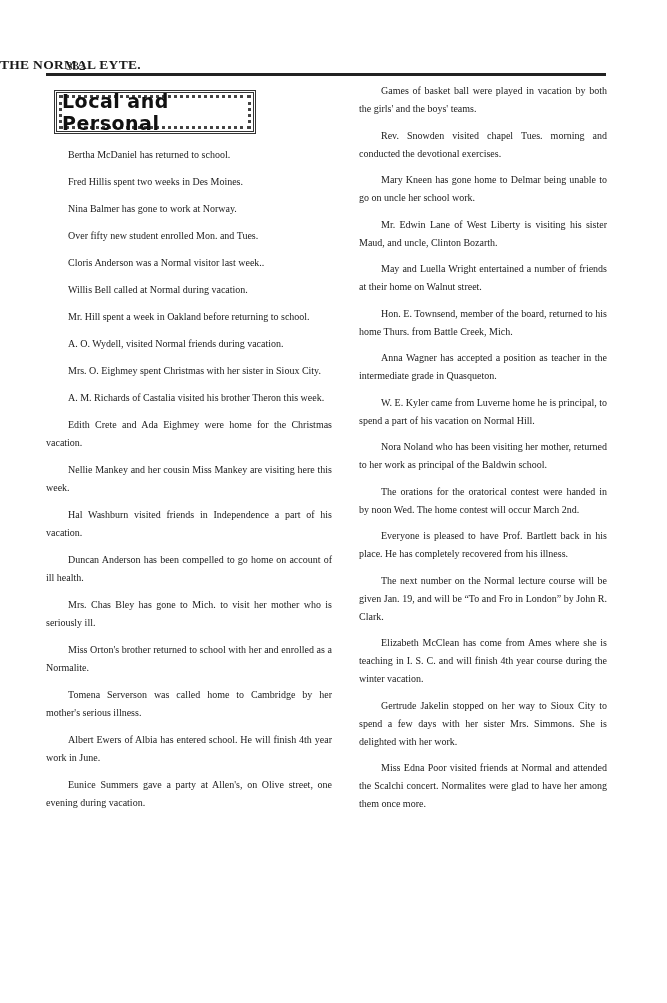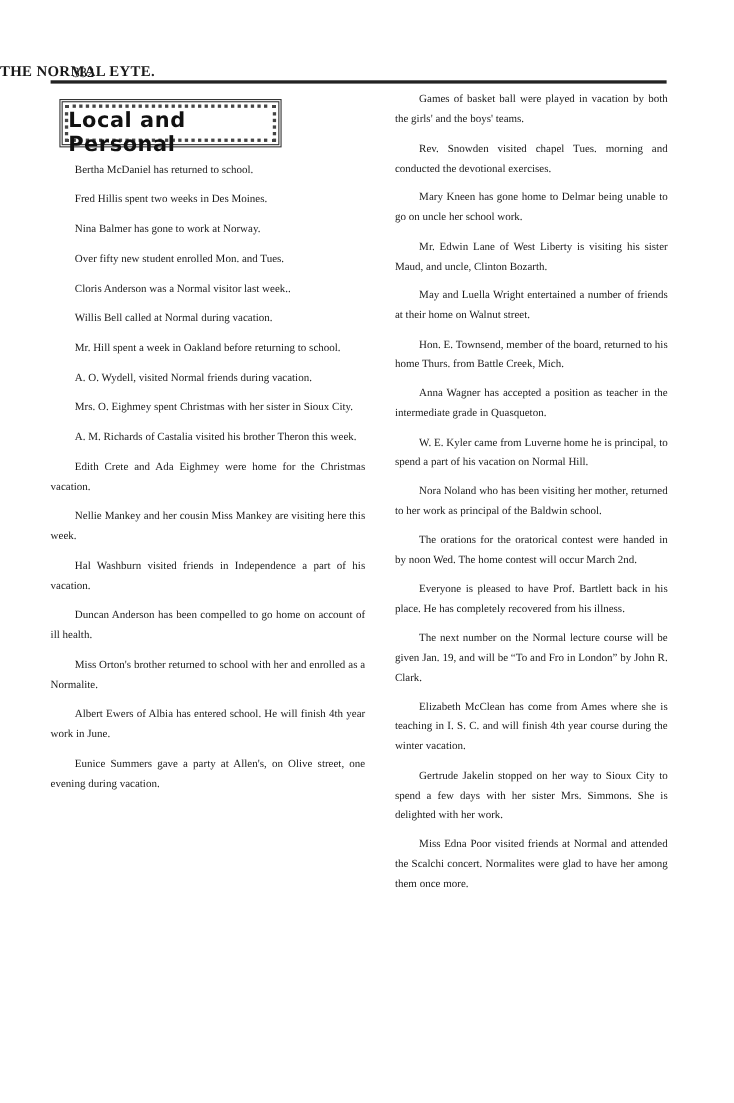--- a/index.html
+++ b/index.html
@@ -8,21 +8,21 @@
   .page-num { position:absolute; left:66px; top:58px; font-size:13px; font-weight:normal; }
   .running-title { position:absolute; left:0; width:667px; top:57px; 
                    font-size:13.5px; font-weight:bold; letter-spacing:0.3px; }
   .header-rule { position:absolute; left:46px; top:73px; width:560px; height:3px; background:#222; }
   .col { position:absolute; top:82px; }
   .col-left { left:46px; width:286px; }
   .col-right { left:359px; width:248px; }
   .banner { margin:8px 0 12px 8px; width:202px; height:44px; box-sizing:border-box;
             border:3px double #333; padding:2px; position:relative; }
   .banner-inner { border:3px dotted #444; height:100%; box-sizing:border-box;
-                  display:flex; align-items:flex-start; justify-content:center; background:#fff; }
+                  display:flex; align-items:center; justify-content:center; background:#fff; }
   .banner-title { font-family:"DejaVu Sans","Liberation Sans",sans-serif; font-weight:bold;
                   font-size:19px; letter-spacing:0.5px; color:#111; }
   .item { font-size:10px; line-height:18px; text-align:justify; text-indent:22px;
           margin:0 0 9px 0; hyphens:manual; }
   .col-right .item { margin-bottom:8.5px; }
 </style>
 </head>
 <body>
 
 <div class="page-num">332</div>
@@ -42,21 +42,23 @@
   <p class="item">Cloris Anderson was a Normal visitor last week..</p>
   <p class="item">Willis Bell called at Normal during vacation.</p>
   <p class="item">Mr. Hill spent a week in Oakland before returning to school.</p>
   <p class="item">A. O. Wydell, visited Normal friends during vacation.</p>
   <p class="item">Mrs. O. Eighmey spent Christmas with her sister in Sioux City.</p>
   <p class="item">A. M. Richards of Castalia visited his brother Theron this week.</p>
   <p class="item">Edith Crete and Ada Eighmey were home for the Christmas vacation.</p>
   <p class="item">Nellie Mankey and her cousin Miss Mankey are visiting here this week.</p>
   <p class="item">Hal Washburn visited friends in Independence a part of his vacation.</p>
   <p class="item">Duncan Anderson has been compelled to go home on account of ill health.</p>
+  <p class="item">Mrs. Chas Bley has gone to Mich. to visit her mother who is seriously ill.</p>
   <p class="item">Miss Orton's brother returned to school with her and enrolled as a Normalite.</p>
+  <p class="item">Tomena Serverson was called home to Cambridge by her mother's serious illness.</p>
   <p class="item">Albert Ewers of Albia has entered school. He will finish 4th year work in June.</p>
   <p class="item">Eunice Summers gave a party at Allen's, on Olive street, one evening during vacation.</p>
 </div>
 
 <div class="col col-right">
   <p class="item">Games of basket ball were played in vacation by both the girls' and the boys' teams.</p>
   <p class="item">Rev. Snowden visited chapel Tues. morning and conducted the devotional exercises.</p>
   <p class="item">Mary Kneen has gone home to Delmar being unable to go on uncle her school work.</p>
   <p class="item">Mr. Edwin Lane of West Liberty is visiting his sister Maud, and uncle, Clinton Bozarth.</p>
   <p class="item">May and Luella Wright entertained a number of friends at their home on Walnut street.</p>

